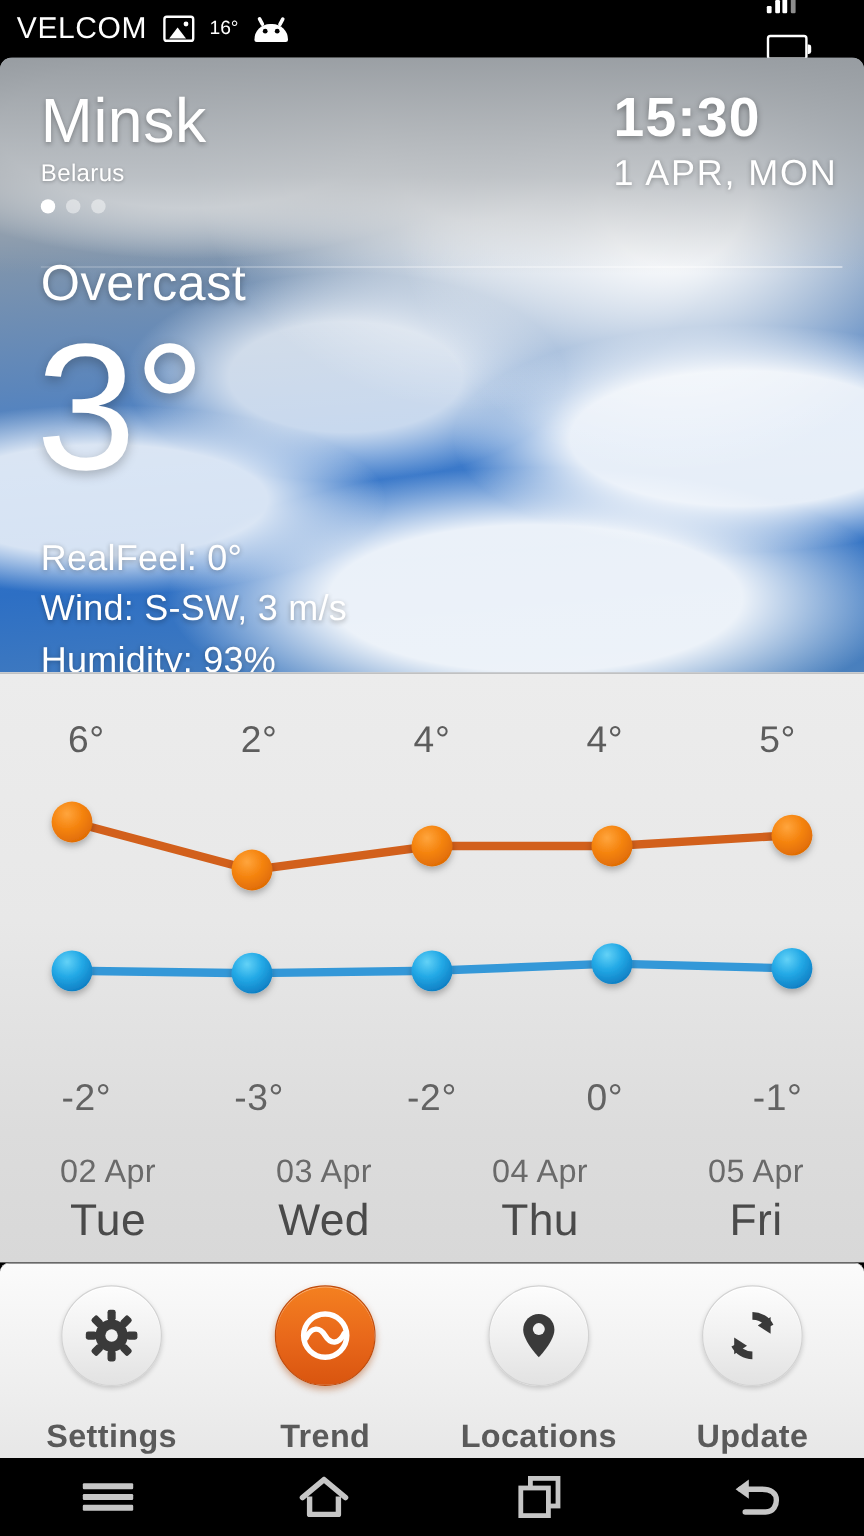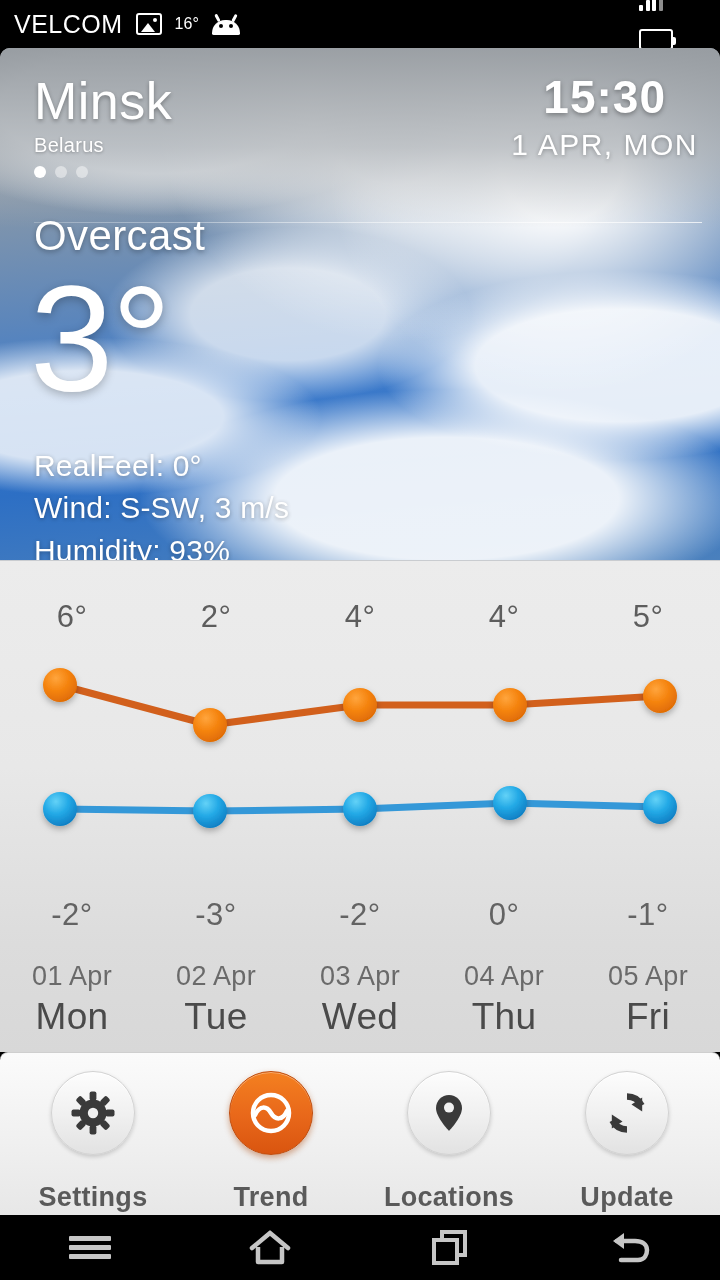--- a/index.html
+++ b/index.html
@@ -107,21 +107,21 @@
     text-shadow:0 1px 3px rgba(0,0,0,.3);
   }
   .dots{ display:flex; gap:9px; margin-top:9px; align-items:center; }
   .dots span{ width:12px; height:12px; border-radius:50%; background:rgba(255,255,255,.45); }
   .dots span.on{ background:#fff; }
   .divider{
     position:absolute; left:34px; right:18px; top:174px; height:1px;
     background:linear-gradient(90deg, rgba(255,255,255,.25), rgba(255,255,255,.75));
     z-index:2;
   }
-  .clockbox{ position:absolute; right:22px; top:22px; text-align:center; z-index:3; }
+  .clockbox{ position:absolute; right:22px; top:22px; text-align:left; z-index:3; }
   .big-clock{
     font-size:46px; font-weight:700; letter-spacing:1px; color:#fff;
     text-shadow:0 2px 5px rgba(0,0,0,.35);
   }
   .big-date{
     font-size:30px; font-weight:300; letter-spacing:1.5px; color:#fff;
     margin-top:4px; text-shadow:0 1px 4px rgba(0,0,0,.3);
   }
   .cond{
     font-size:42px; font-weight:300; letter-spacing:.4px; margin-top:34px;
@@ -335,24 +335,20 @@
     <div class="row-low">
       <div class="cell"><span class="t-low">-2°</span></div>
       <div class="cell"><span class="t-low">-3°</span></div>
       <div class="cell"><span class="t-low">-2°</span></div>
       <div class="cell"><span class="t-low">0°</span></div>
       <div class="cell"><span class="t-low">-1°</span></div>
     </div>
 
     <div class="row-days">
       <div class="cell">
-        <div class="d-date">01 Apr</div>
-        <div class="d-day">Mon</div>
-      </div>
-      <div class="cell">
         <div class="d-date">02 Apr</div>
         <div class="d-day">Tue</div>
       </div>
       <div class="cell">
         <div class="d-date">03 Apr</div>
         <div class="d-day">Wed</div>
       </div>
       <div class="cell">
         <div class="d-date">04 Apr</div>
         <div class="d-day">Thu</div>

